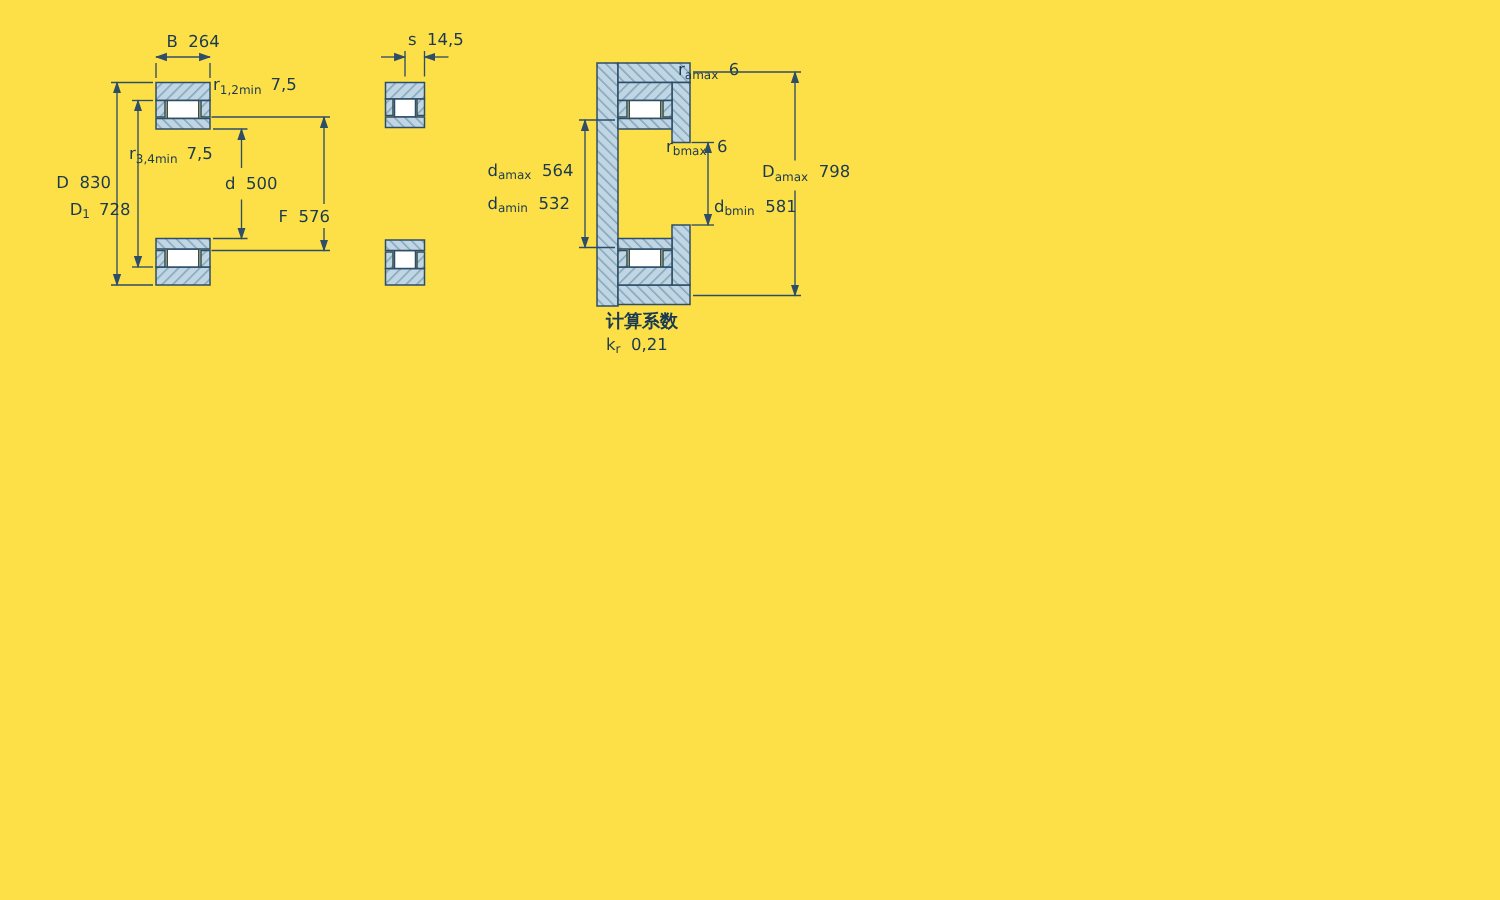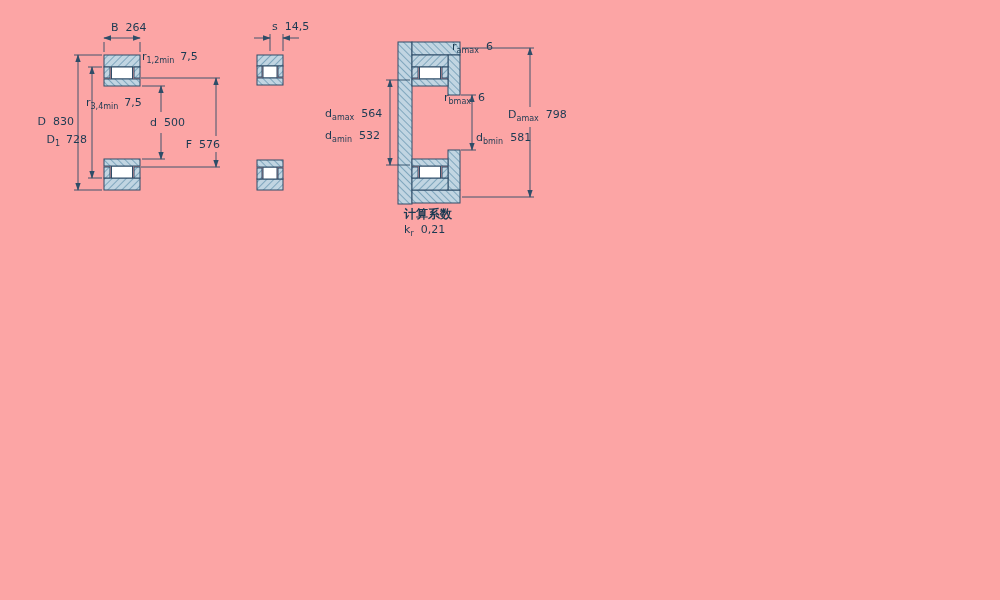--- a/index.html
+++ b/index.html
@@ -1,16 +1,16 @@
 <!DOCTYPE html>
 <html><head>
 <meta charset="utf-8">
 <style>
   html,body{margin:0;padding:0;background:#ffffff;}
-  .stage{position:relative;width:1000px;height:600px;background:#fca5a5;overflow:hidden;}
+  .stage{position:relative;width:1000px;height:600px;background:#fde047;overflow:hidden;}
   svg{display:block;}
   .dim{stroke:#2e4d68;stroke-width:0.9;fill:none;}
   .shape{stroke:#2e4d68;stroke-width:1;}
   .white{fill:#ffffff;stroke:#2e4d68;stroke-width:1;}
   text{font-family:"DejaVu Sans","Liberation Sans",sans-serif;font-size:11px;fill:#1b3a52;}
   .sub{font-size:8px;}
   .cjk{font-weight:bold;font-size:12px;}
 </style>
 </head>
 <body>

